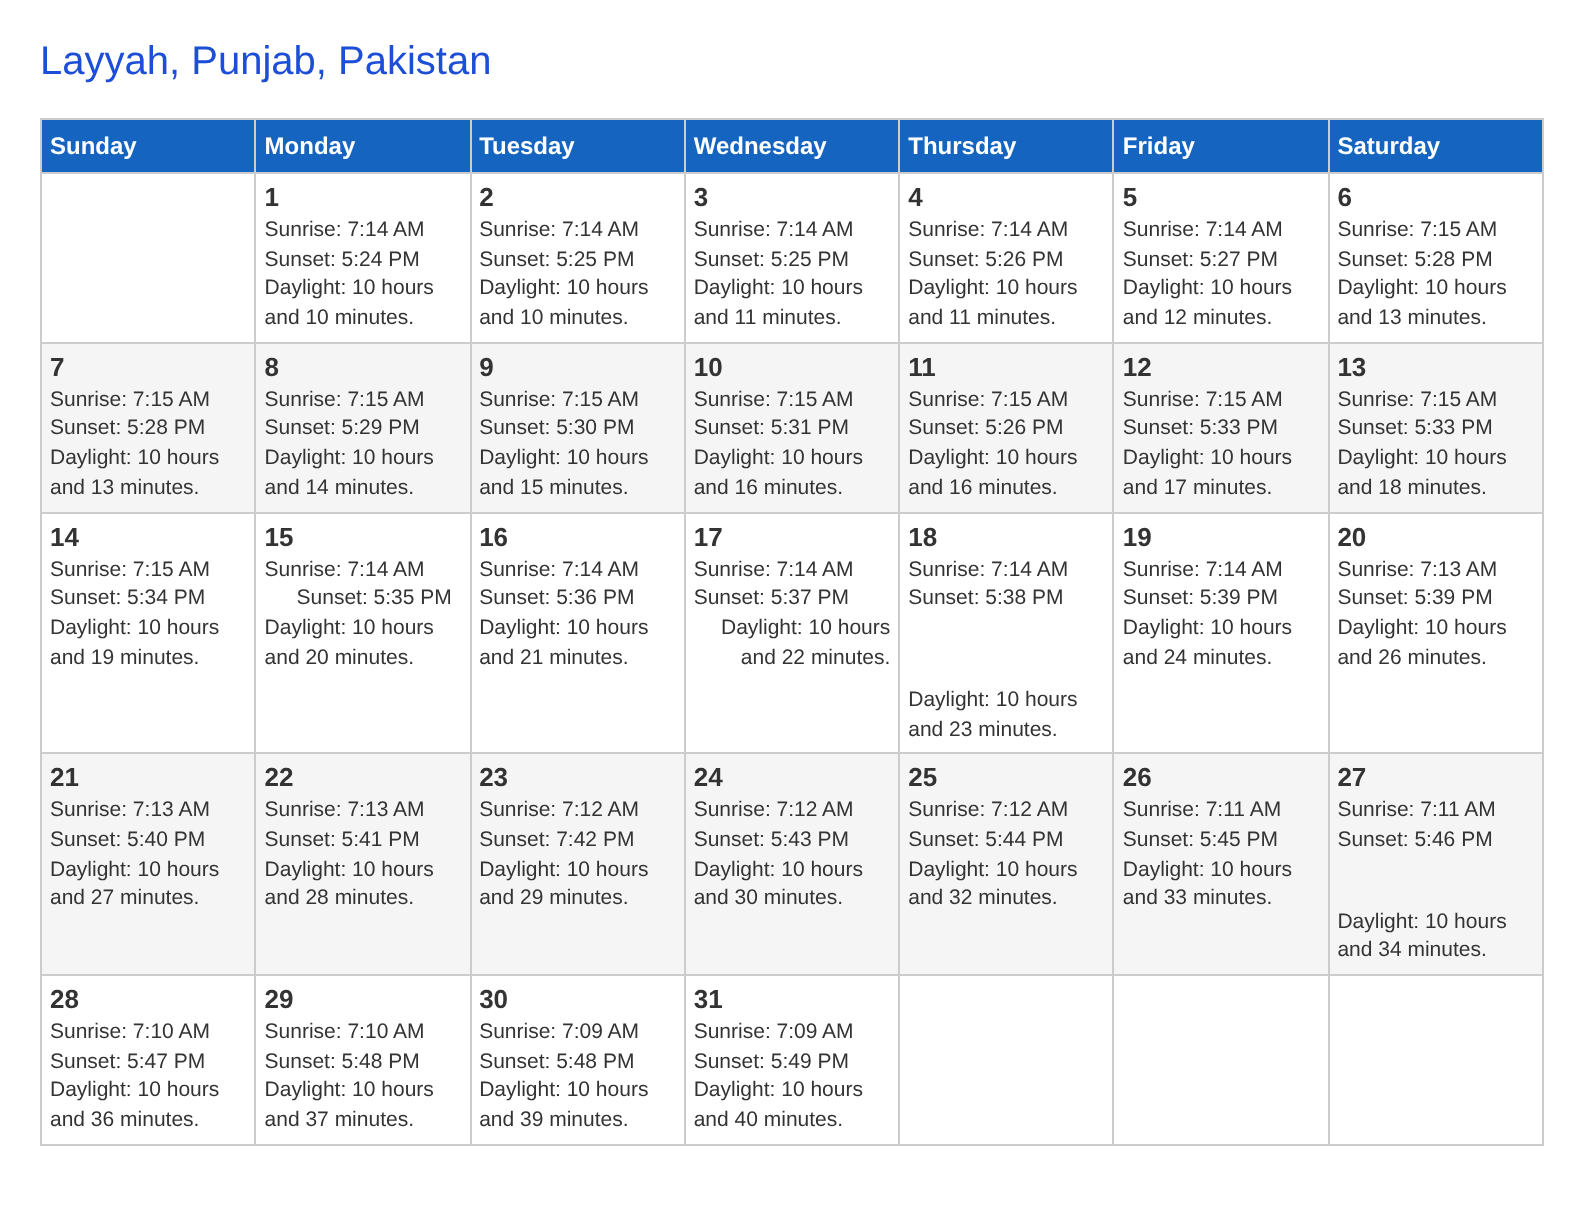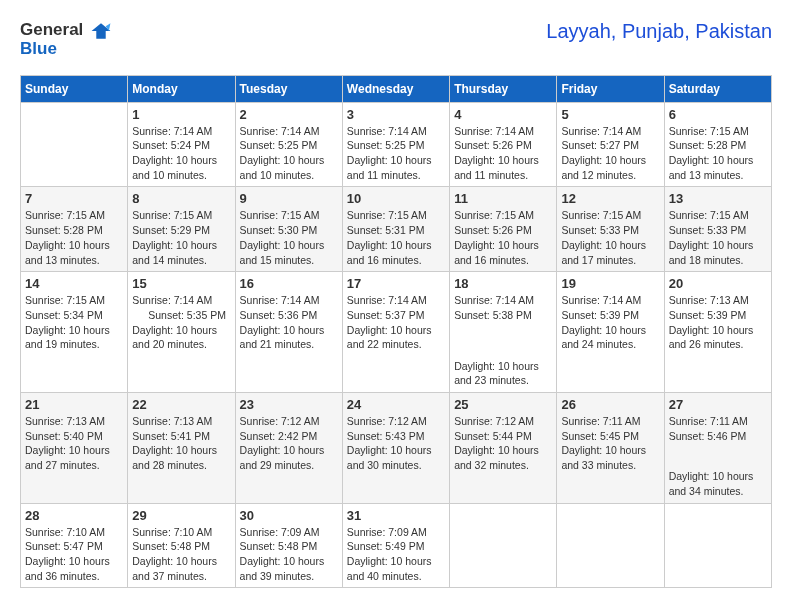--- a/index.html
+++ b/index.html
@@ -74,31 +74,20 @@
     .day-info {
       font-size: 10.5px;
       color: #333;
       line-height: 1.4;
     }
   </style>
 </head>
 <body>
 
 <div class="header">
-  <div class="logo">
-    <div style="display:flex; flex-direction:column; line-height:1.1;">
-      <span style="font-size:17px; font-weight:bold; color:#333;">General
-        <svg class="logo-icon" viewBox="0 0 28 28" style="display:inline-block; vertical-align:middle; width:22px; height:22px;">
-          <polygon points="14,4 26,14 20,14 20,24 8,24 8,14 2,14" fill="#1565c0"></polygon>
-          <polygon points="20,8 26,4 24,14" fill="#42a5f5"></polygon>
-        </svg>
-      </span>
-      <span style="font-size:17px; font-weight:bold; color:#1565c0; margin-top:-2px;">Blue</span>
-    </div>
-  </div>
   <div class="title-block">
     <div class="calendar-subtitle">Layyah, Punjab, Pakistan</div>
   </div>
 </div>
 
 <table>
   <thead>
     <tr id="header-row">
     <th>Sunday</th>
         <th>Monday</th>
@@ -242,21 +231,21 @@
             <span style="display: block;">Sunrise: 7:14 AM</span>
             <span style="display: block;">Sunset: 5:36 PM</span>
             <span style="display: block;">Daylight: 10 hours and 21 minutes.</span>
           </div>
         </td>
         <td>
           <span class="day-number">17</span>
           <div class="day-info">
             <span style="display: block;">Sunrise: 7:14 AM</span>
             <span style="display: block;">Sunset: 5:37 PM</span>
-            <span style="display: block;">Daylight: 10 hours and 22 minutes.</span>
+            <span style="display: block; text-align: right;">Daylight: 10 hours and 22 minutes.</span>
           </div>
         </td>
         <td>
           <span class="day-number">18</span>
           <div class="day-info">
             <span style="display: block;">Sunrise: 7:14 AM</span>
             <span style="display: block;">Sunset: 5:38 PM</span>
             <span style="display: block; margin-top: 36px;">Daylight: 10 hours and 23 minutes.</span>
           </div>
         </td>
@@ -291,21 +280,21 @@
           <div class="day-info">
             <span style="display: block;">Sunrise: 7:13 AM</span>
             <span style="display: block;">Sunset: 5:41 PM</span>
             <span style="display: block;">Daylight: 10 hours and 28 minutes.</span>
           </div>
         </td>
         <td>
           <span class="day-number">23</span>
           <div class="day-info">
             <span style="display: block;">Sunrise: 7:12 AM</span>
-            <span style="display: block;">Sunset: 2:42 PM</span>
+            <span style="display: block;">Sunset: 7:42 PM</span>
             <span style="display: block;">Daylight: 10 hours and 29 minutes.</span>
           </div>
         </td>
         <td>
           <span class="day-number">24</span>
           <div class="day-info">
             <span style="display: block;">Sunrise: 7:12 AM</span>
             <span style="display: block;">Sunset: 5:43 PM</span>
             <span style="display: block;">Daylight: 10 hours and 30 minutes.</span>
           </div>

